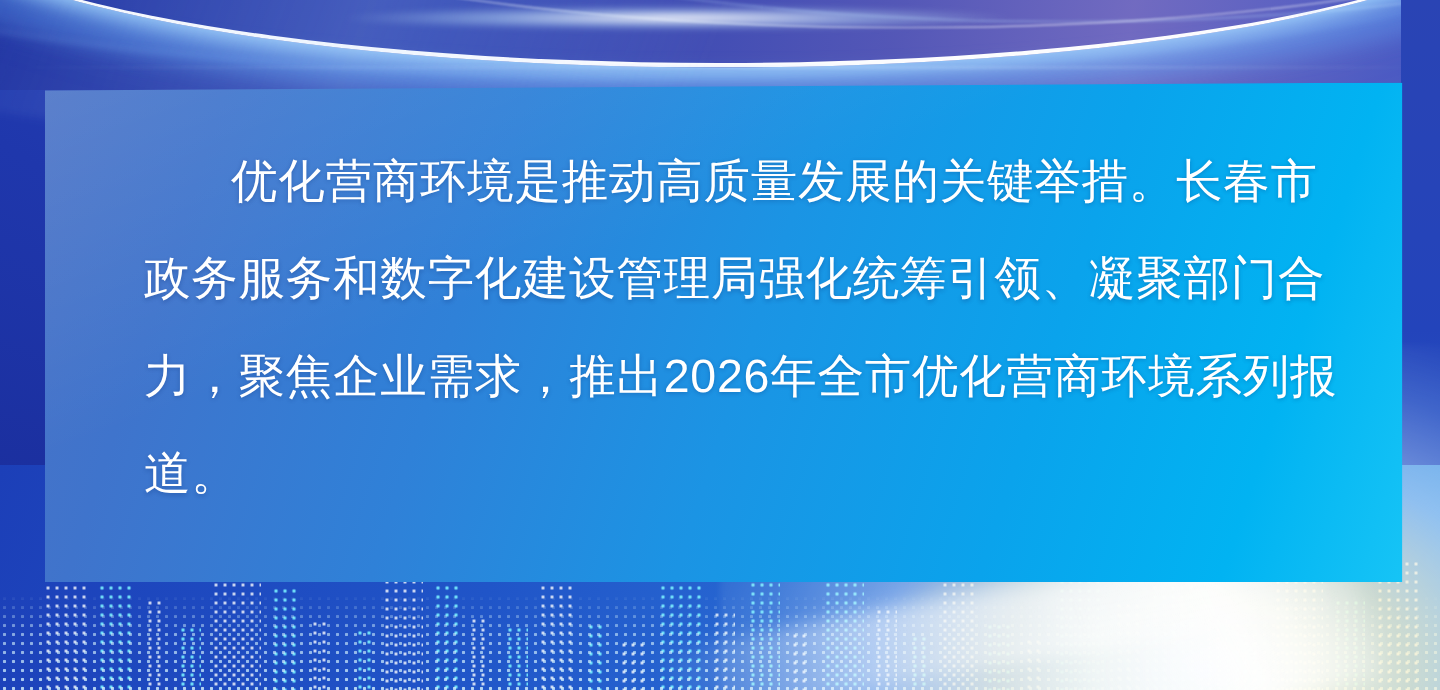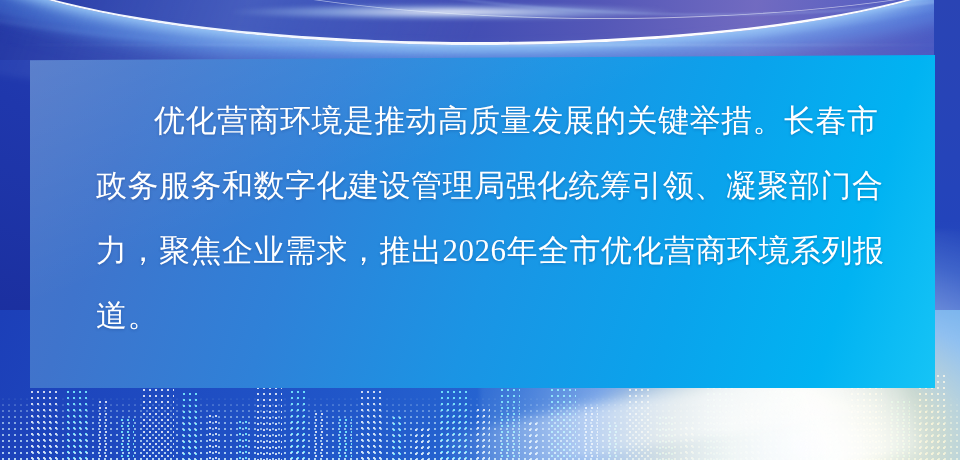--- a/index.html
+++ b/index.html
@@ -1,19 +1,19 @@
 <!DOCTYPE html>
 <html><head>
 <meta charset="utf-8">
 <title>Banner</title>
 <style>
   html,body{margin:0;padding:0;background:#0e1c6e;}
   #stage{
     position:relative;width:960px;height:460px;overflow:hidden;
-    font-family:Liberation Serif, serif;
+    font-family:Liberation Sans, sans-serif;
   }
 
   
   .bg-base{
     position:absolute;inset:0;
     background:
       radial-gradient(160% 120% at 78% -10%, #3257c9 0%, #2746bb 28%, #1f37ac 55%, #182a96 100%);
   }
   .bg-base2{
     position:absolute;left:0;top:0;width:100%;height:60px;

